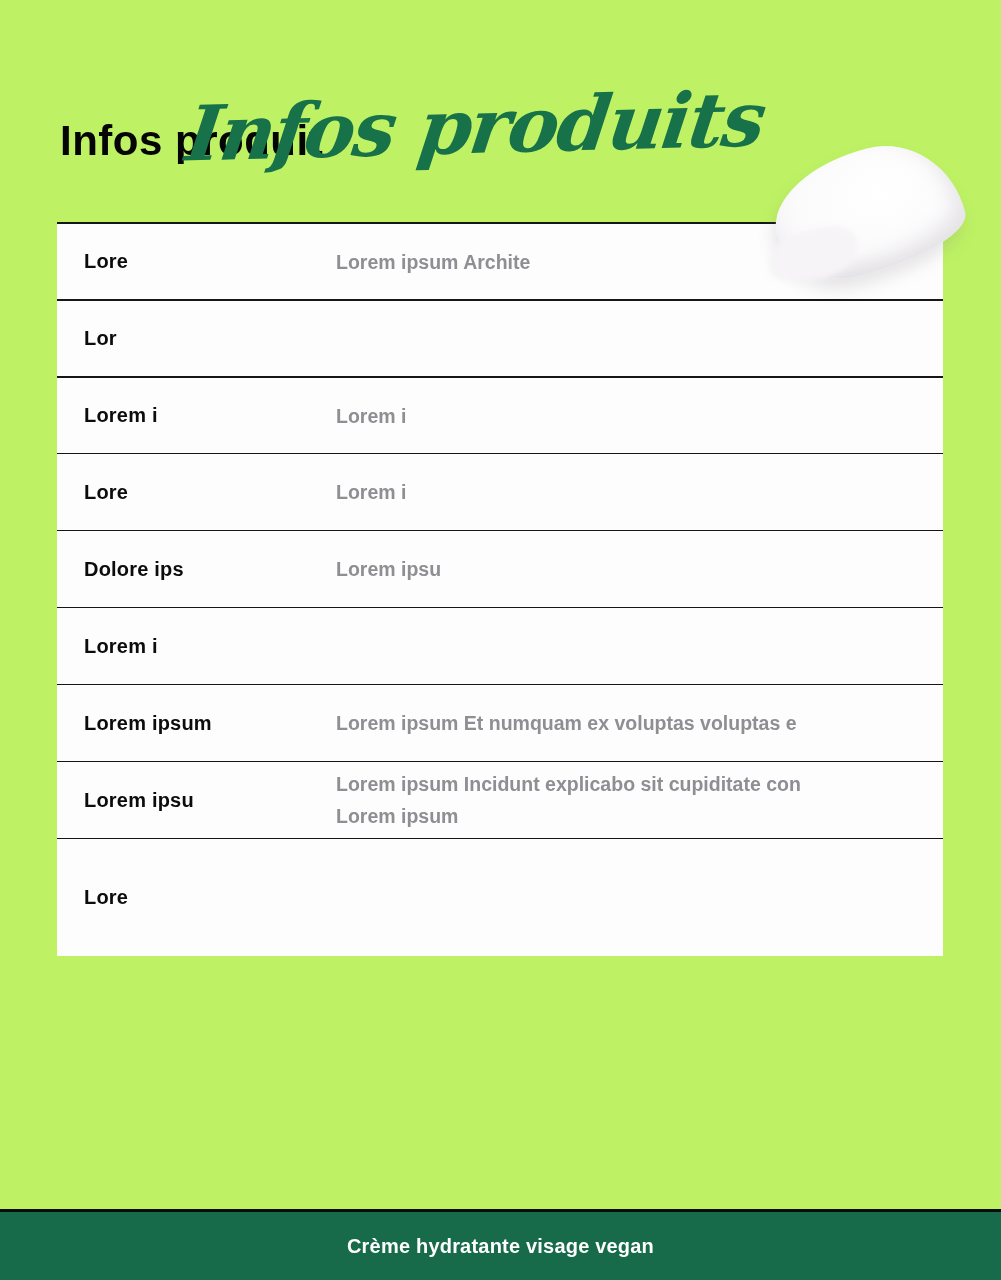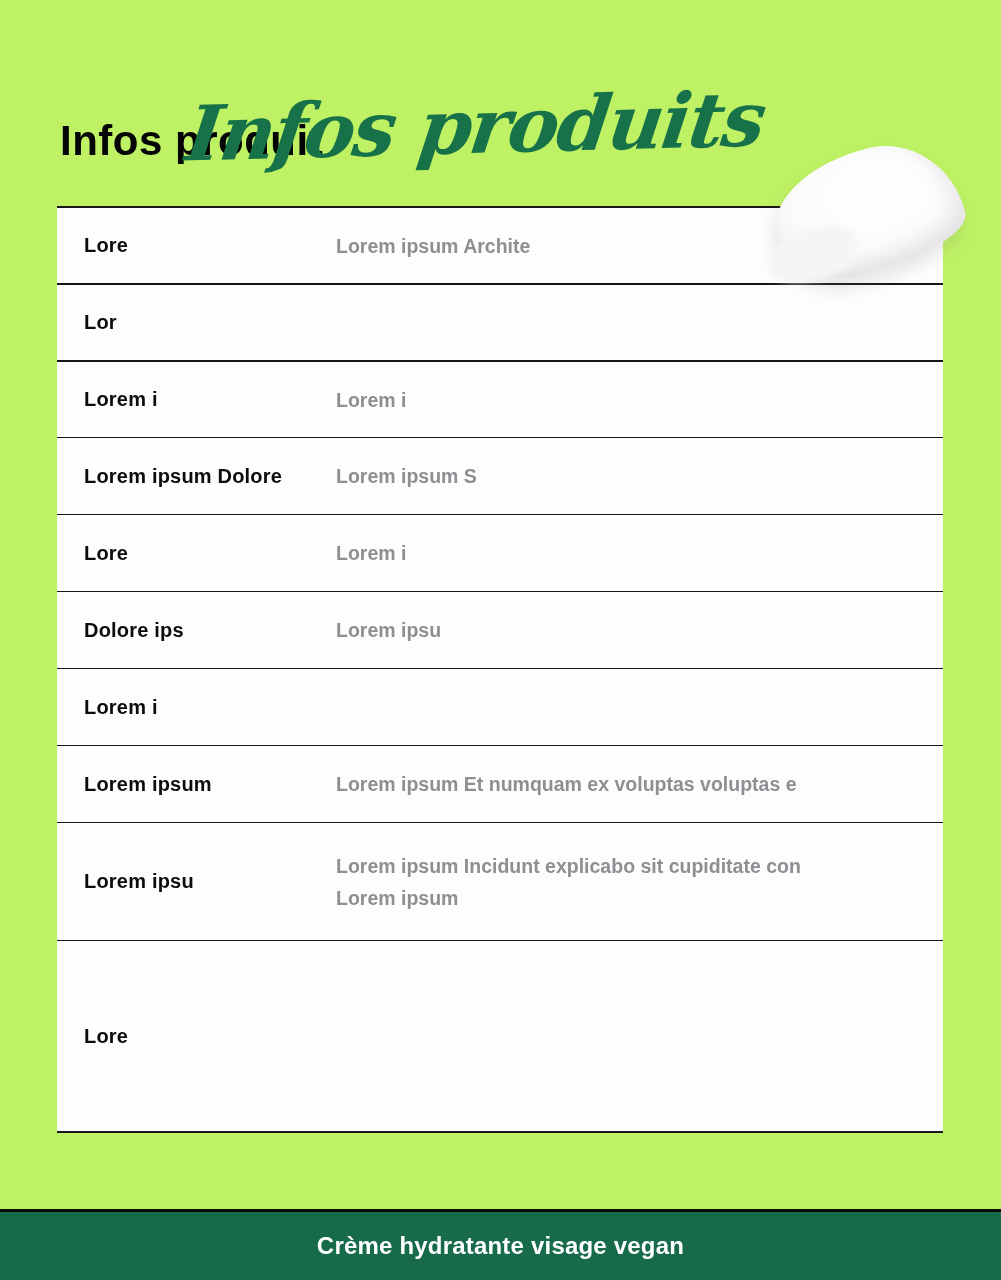--- a/index.html
+++ b/index.html
@@ -43,21 +43,21 @@
     position:absolute; left:-14px; bottom:6px;
     width:90px; height:52px;
     background:#f6f4f6;
     border-radius:70% 30% 60% 40% / 60% 40% 70% 30%;
     transform:rotate(8deg);
     filter:blur(3px);
   }
 
   
   .info-table {
-    position:absolute; left:57px; top:206px; width:886px;
+    position:absolute; left:57px; top:222px; width:886px;
     z-index:3; background:#fdfdfd;
   }
   .row {
     display:flex; align-items:center;
     height:77px;
     border-top:1px solid #161616;
     background:#fdfdfd;
   }
   .row:nth-child(-n+3) { border-top-width:2px; }
   .row:nth-child(9)  { height:118px; }
@@ -76,21 +76,21 @@
 
   
   .footer-bar {
     position:absolute; left:0; top:1209px; width:1001px; height:71px;
     background:#176a4a;
     border-top:3px solid #0c0c0c;
     display:flex; align-items:center; justify-content:center;
     z-index:6;
   }
   .footer-label {
-    color:#ffffff; font-size:24px; font-weight:600; letter-spacing:0.2px;text-align:center;
+    color:#ffffff; font-size:20px; font-weight:600; letter-spacing:0.2px;text-align:center;
   }
 </style>
 </head>
 <body>
 
 <div class="page">
 
   <h1 class="title-black">Infos produit</h1>
 
   <div class="title-script">Infos produits</div>
@@ -101,24 +101,20 @@
       <div class="row">
         <div class="row-label">Lore</div>
         <div class="row-value">Lorem ipsum Archite</div>
       </div>
       <div class="row">
         <div class="row-label">Lor</div>
       </div>
       <div class="row">
         <div class="row-label">Lorem i</div>
         <div class="row-value">Lorem i</div>
-      </div>
-      <div class="row">
-        <div class="row-label">Lorem ipsum Dolore</div>
-        <div class="row-value">Lorem ipsum S</div>
       </div>
       <div class="row">
         <div class="row-label">Lore</div>
         <div class="row-value">Lorem i</div>
       </div>
       <div class="row">
         <div class="row-label">Dolore ips</div>
         <div class="row-value">Lorem ipsu</div>
       </div>
       <div class="row">

